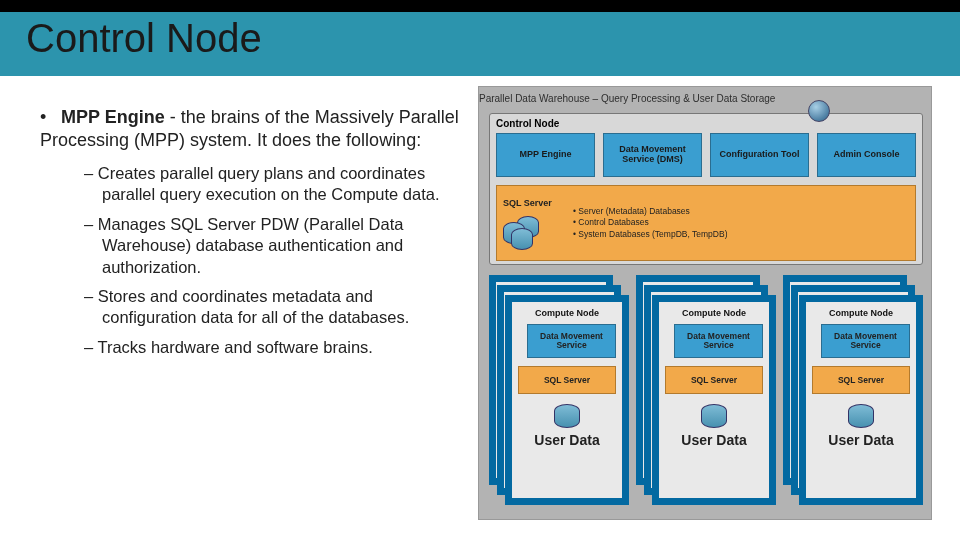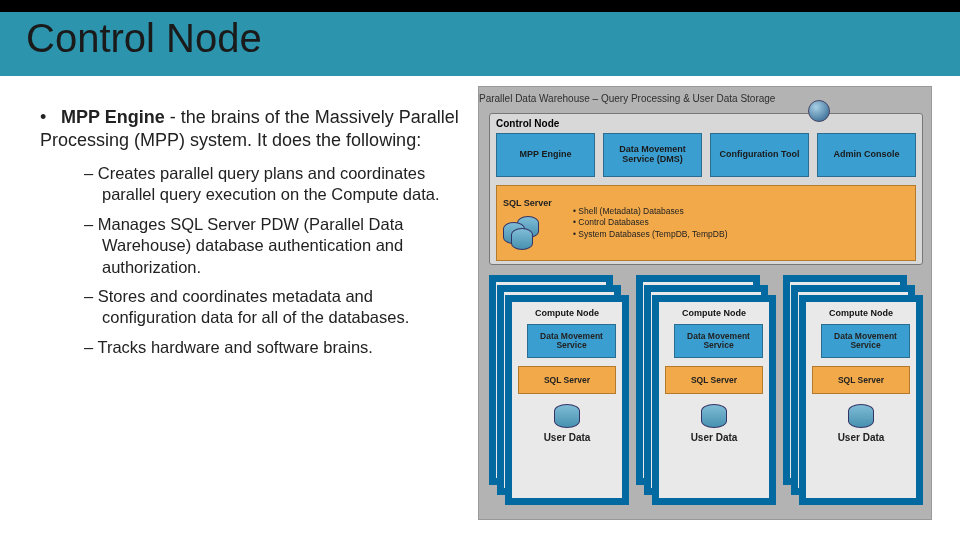--- a/index.html
+++ b/index.html
@@ -96,21 +96,21 @@
   .cn-box {
     background: #3a9ed0; border: 1px solid #2a6d90;
     height: 34px; display:flex; align-items:center; justify-content:center;
     font-size: 8.5px; line-height:1.1; margin-bottom: 8px; margin-left: 9px;
   }
   .cn-sql {
     background: #f2a94a; border: 1px solid #b37a2d;
     height: 28px; display:flex; align-items:center; justify-content:center;
     font-size: 8.5px; margin-bottom: 10px;
   }
-  .cn-ud { display:flex; flex-direction:column; align-items:center; gap:4px; font-size:10px; font-weight:700; }
+  .cn-ud { display:flex; flex-direction:column; align-items:center; gap:4px; font-size:14px; font-weight:700; }
   .cn-ud .cyl-sm {
     width: 26px; height: 24px; border-radius: 50% / 30%;
     background: linear-gradient(#7fbcd6,#4791b0); border:1px solid #336;
   }
 </style>
 </head>
 <body>
 
 <div class="title-band">
   <div class="title-text">Control Node</div>
@@ -147,21 +147,21 @@
           <div class="cb-sql-inner">
             <div style="flex:none; width:60px; text-align:left;">
               <div style="margin-bottom:4px;">SQL Server</div>
               <div class="dbstack">
                 <div class="cyl c2"></div>
                   <div class="cyl c1"></div>
                   <div class="cyl c3"></div>
               </div>
             </div>
             <div class="db-bullets">
-              <div>Shell (Metadata) Databases</div>
+              <div>Server (Metadata) Databases</div>
               <div>Control Databases</div>
               <div>System Databases (TempDB, TempDB)</div>
             </div>
           </div>
         </div>
       </div>
 
       <div class="cn-group">
 
         <div class="cn-stack">

